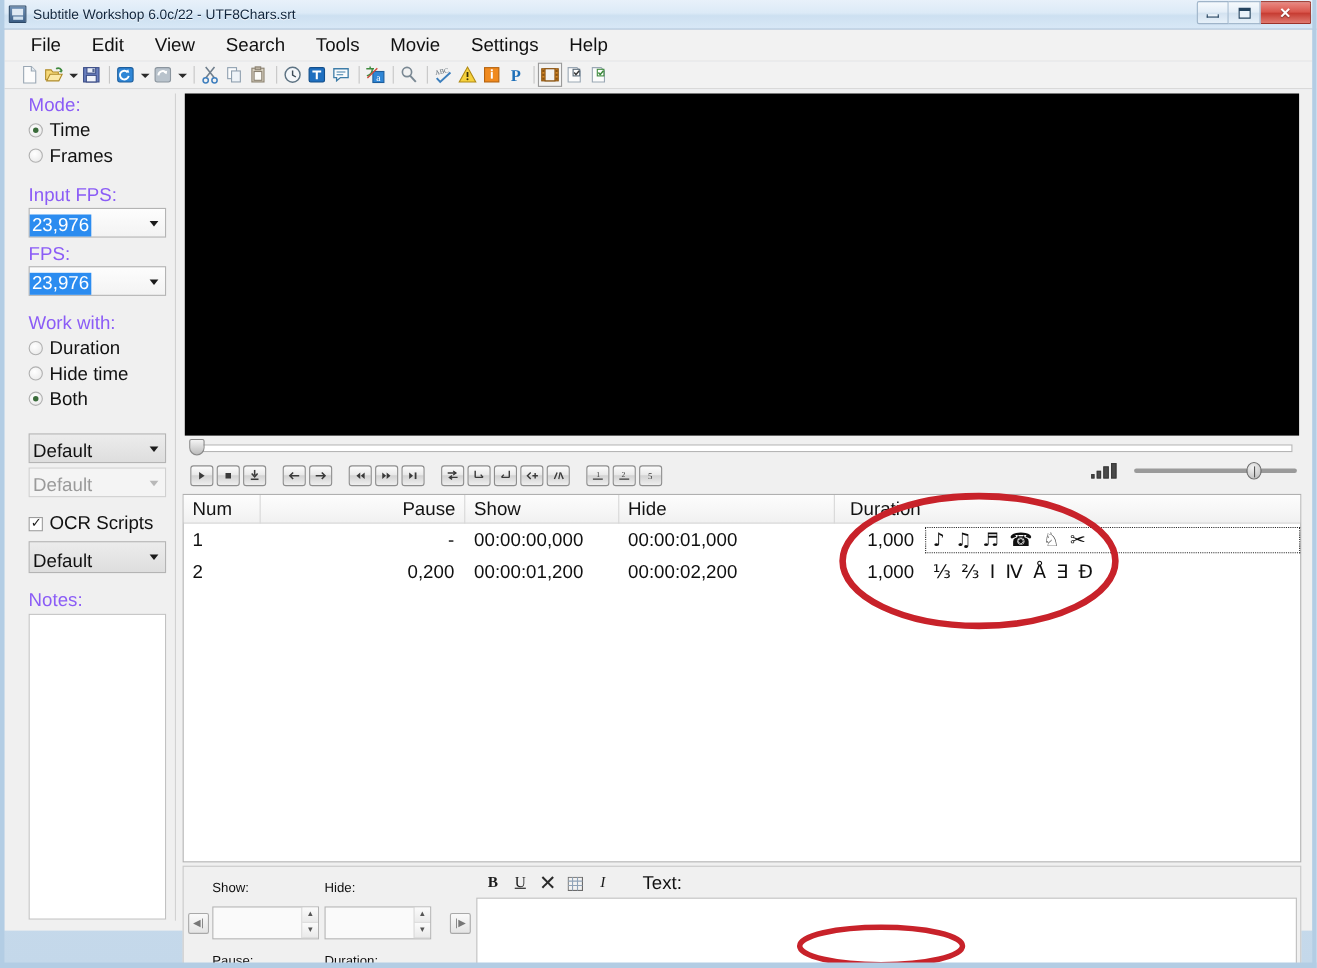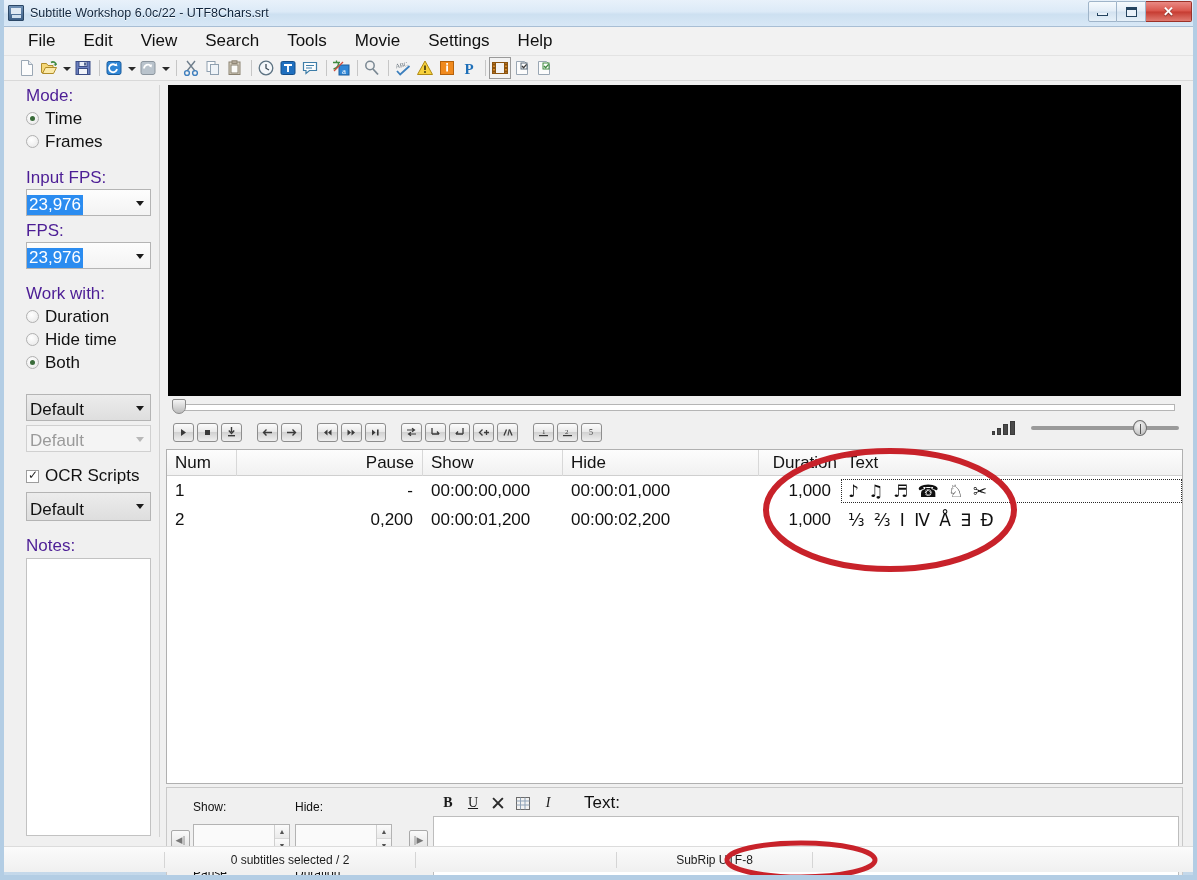--- a/index.html
+++ b/index.html
@@ -110,21 +110,21 @@
     position: absolute; left: 4px; top: 81px; width: 1189px; height: 765px;
     background: #f0f0f0;
   }
 
   
   #leftpanel {
     position: absolute; left: 16px; top: 4px; width: 140px; height: 752px;
     background: #f0f0f0;
     border-right: 1px solid #d2d2d2;
   }
-  .lp-label { font-size: 17px; color: #4c1d95; margin: 0 0 1px 6px; line-height: 21px; }
+  .lp-label { font-size: 17px; color: #8b5cf6; margin: 0 0 1px 6px; line-height: 21px; }
   .lp-label.sp { margin-top: 14px; }
   .radio-row { display: flex; align-items: center; margin: 0 0 0 6px; height: 23px;}
   .radio {
     width: 13px; height: 13px; border-radius: 50%;
     background: radial-gradient(circle at 40% 35%, #ffffff, #e6e6e6);
     border: 1px solid #b0b0b0; margin-right: 6px; position: relative; flex:0 0 auto;
   }
   .radio.on::after {
     content:""; position:absolute; left:3px; top:3px; width:5px; height:5px;
     border-radius:50%; background:#3a6b3a;
@@ -652,21 +652,20 @@
       </span>
     </div>
 
     <div id="listpanel">
       <div id="listhead">
         <div class="hcell" style="width:70px;">Num</div>
         <div class="hcell" style="width:186px;text-align:right;padding-right:8px;padding-left:0;">Pause</div>
         <div class="hcell" style="width:140px;">Show</div>
         <div class="hcell" style="width:196px;">Hide</div>
         <div class="hcell" style="width:80px;padding-left:0;text-align:right;padding-right:2px;border-right:none;">Duration</div>
-        <div class="hcell" style="flex:1;border-right:none;">Text</div>
       </div>
 
       <div class="row">
         <div class="cell num">1</div>
         <div class="cell pause">-</div>
         <div class="cell show">00:00:00,000</div>
         <div class="cell hide">00:00:01,000</div>
         <div class="cell dur">1,000</div>
         <div class="cell text focus">♪ ♫ ♬ ☎ ♘ ✂</div>
       </div>
@@ -722,30 +721,20 @@
               </svg>
           </span>
           <span class="fmt" style="font-style:italic;">I</span>
           <span id="text-label">Text:</span>
         </div>
         <div id="textbox"></div>
       </div>
     </div>
   </div>
 
-  <div id="statusbar">
-    <div class="sb-cell" style="width:160px;"></div>
-    <div class="sb-sep"></div>
-    <div class="sb-cell" style="width:250px;">0 subtitles selected / 2</div>
-    <div class="sb-sep"></div>
-    <div class="sb-cell" style="width:200px;"></div>
-    <div class="sb-sep"></div>
-    <div class="sb-cell" style="width:195px;">SubRip  UTF-8</div>
-    <div class="sb-sep"></div>
-  </div>
 
   <svg class="annot" id="annot-list" viewBox="0 0 256 126">
     <ellipse cx="128" cy="63" rx="124" ry="59" fill="none" stroke="#c8222a" stroke-width="6"></ellipse>
   </svg>
   <svg class="annot" id="annot-status" viewBox="0 0 156 40">
     <ellipse cx="78" cy="20" rx="74" ry="17" fill="none" stroke="#c8222a" stroke-width="5"></ellipse>
   </svg>
 
   <div id="frame-edge"></div>
 </div>

